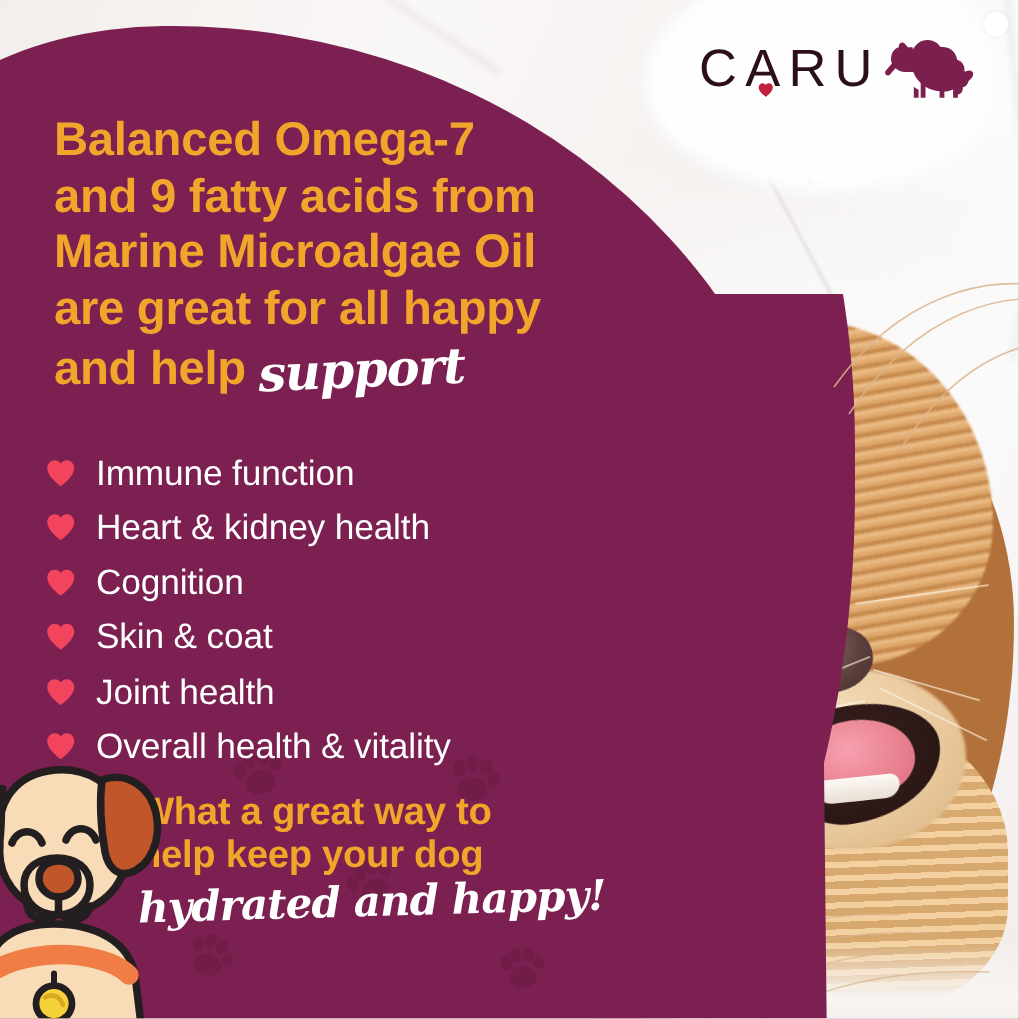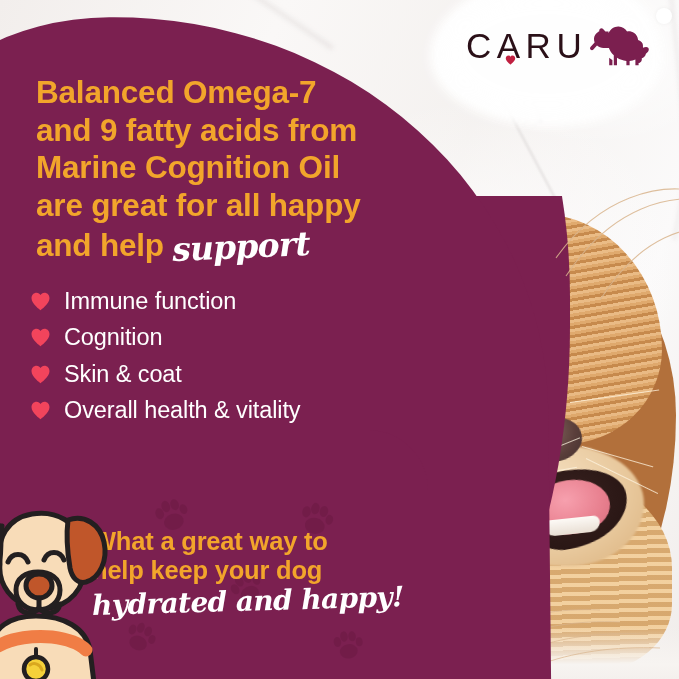--- a/index.html
+++ b/index.html
@@ -235,21 +235,21 @@
     font-family: "DejaVu Serif", serif;
     font-style: italic;
     font-weight: bold;
     font-size: 33px;
     letter-spacing: -0.8px;
     transform: rotate(-2.5deg) translateY(2px);
   }
 
   .benefits {
     position: absolute;
-    left: 30px; top: 283px;
+    left: 30px; top: 297px;
     width: 400px;
   }
   .benefit-row {
     display: flex;
     align-items: center;
     height: 36.5px;
   }
   .heart {
     width: 21px; height: 19px;
     margin-right: 13px;
@@ -430,51 +430,63 @@
         <ellipse cx="17" cy="9" rx="4.2" ry="5.8"></ellipse>
         <ellipse cx="26" cy="10" rx="4.2" ry="5.6"></ellipse>
         <ellipse cx="33" cy="17" rx="3.8" ry="5"></ellipse>
       </g>
     </svg>
   </div>
 
   <div class="headline">
     <div>Balanced Omega-7</div>
     <div>and 9 fatty acids from</div>
-    <div>Marine Cognition Oil</div>
+    <div>Marine Microalgae Oil</div>
     <div>are great for all happy</div>
     <div>
       <span>and help </span><span class="script-support">support</span>
     </div>
   </div>
 
   <div class="benefits">
 
     <div class="benefit-row">
       <svg class="heart" viewBox="0 0 24 22">
         <path d="M12 21 C12 21 1.6 13.8 1.6 7.2 C1.6 3.5 4.3 1 7.4 1 C9.6 1 11.2 2.2 12 3.6 C12.8 2.2 14.4 1 16.6 1 C19.7 1 22.4 3.5 22.4 7.2 C22.4 13.8 12 21 12 21 Z" fill="#F2445C"></path>
       </svg>
       <span class="benefit-label">Immune function</span>
     </div>
 
+    <div class="benefit-row">
+      <svg class="heart" viewBox="0 0 24 22">
+        <path d="M12 21 C12 21 1.6 13.8 1.6 7.2 C1.6 3.5 4.3 1 7.4 1 C9.6 1 11.2 2.2 12 3.6 C12.8 2.2 14.4 1 16.6 1 C19.7 1 22.4 3.5 22.4 7.2 C22.4 13.8 12 21 12 21 Z" fill="#F2445C"></path>
+      </svg>
+      <span class="benefit-label">Heart &amp; kidney health</span>
+    </div>
 
     <div class="benefit-row">
       <svg class="heart" viewBox="0 0 24 22">
         <path d="M12 21 C12 21 1.6 13.8 1.6 7.2 C1.6 3.5 4.3 1 7.4 1 C9.6 1 11.2 2.2 12 3.6 C12.8 2.2 14.4 1 16.6 1 C19.7 1 22.4 3.5 22.4 7.2 C22.4 13.8 12 21 12 21 Z" fill="#F2445C"></path>
       </svg>
       <span class="benefit-label">Cognition</span>
     </div>
 
     <div class="benefit-row">
       <svg class="heart" viewBox="0 0 24 22">
         <path d="M12 21 C12 21 1.6 13.8 1.6 7.2 C1.6 3.5 4.3 1 7.4 1 C9.6 1 11.2 2.2 12 3.6 C12.8 2.2 14.4 1 16.6 1 C19.7 1 22.4 3.5 22.4 7.2 C22.4 13.8 12 21 12 21 Z" fill="#F2445C"></path>
       </svg>
       <span class="benefit-label">Skin &amp; coat</span>
     </div>
 
+    <div class="benefit-row">
+      <svg class="heart" viewBox="0 0 24 22">
+        <path d="M12 21 C12 21 1.6 13.8 1.6 7.2 C1.6 3.5 4.3 1 7.4 1 C9.6 1 11.2 2.2 12 3.6 C12.8 2.2 14.4 1 16.6 1 C19.7 1 22.4 3.5 22.4 7.2 C22.4 13.8 12 21 12 21 Z" fill="#F2445C"></path>
+      </svg>
+      <span class="benefit-label">Joint health</span>
+    </div>
 
     <div class="benefit-row">
       <svg class="heart" viewBox="0 0 24 22">
         <path d="M12 21 C12 21 1.6 13.8 1.6 7.2 C1.6 3.5 4.3 1 7.4 1 C9.6 1 11.2 2.2 12 3.6 C12.8 2.2 14.4 1 16.6 1 C19.7 1 22.4 3.5 22.4 7.2 C22.4 13.8 12 21 12 21 Z" fill="#F2445C"></path>
       </svg>
       <span class="benefit-label">Overall health &amp; vitality</span>
     </div>
 
   </div>
 

